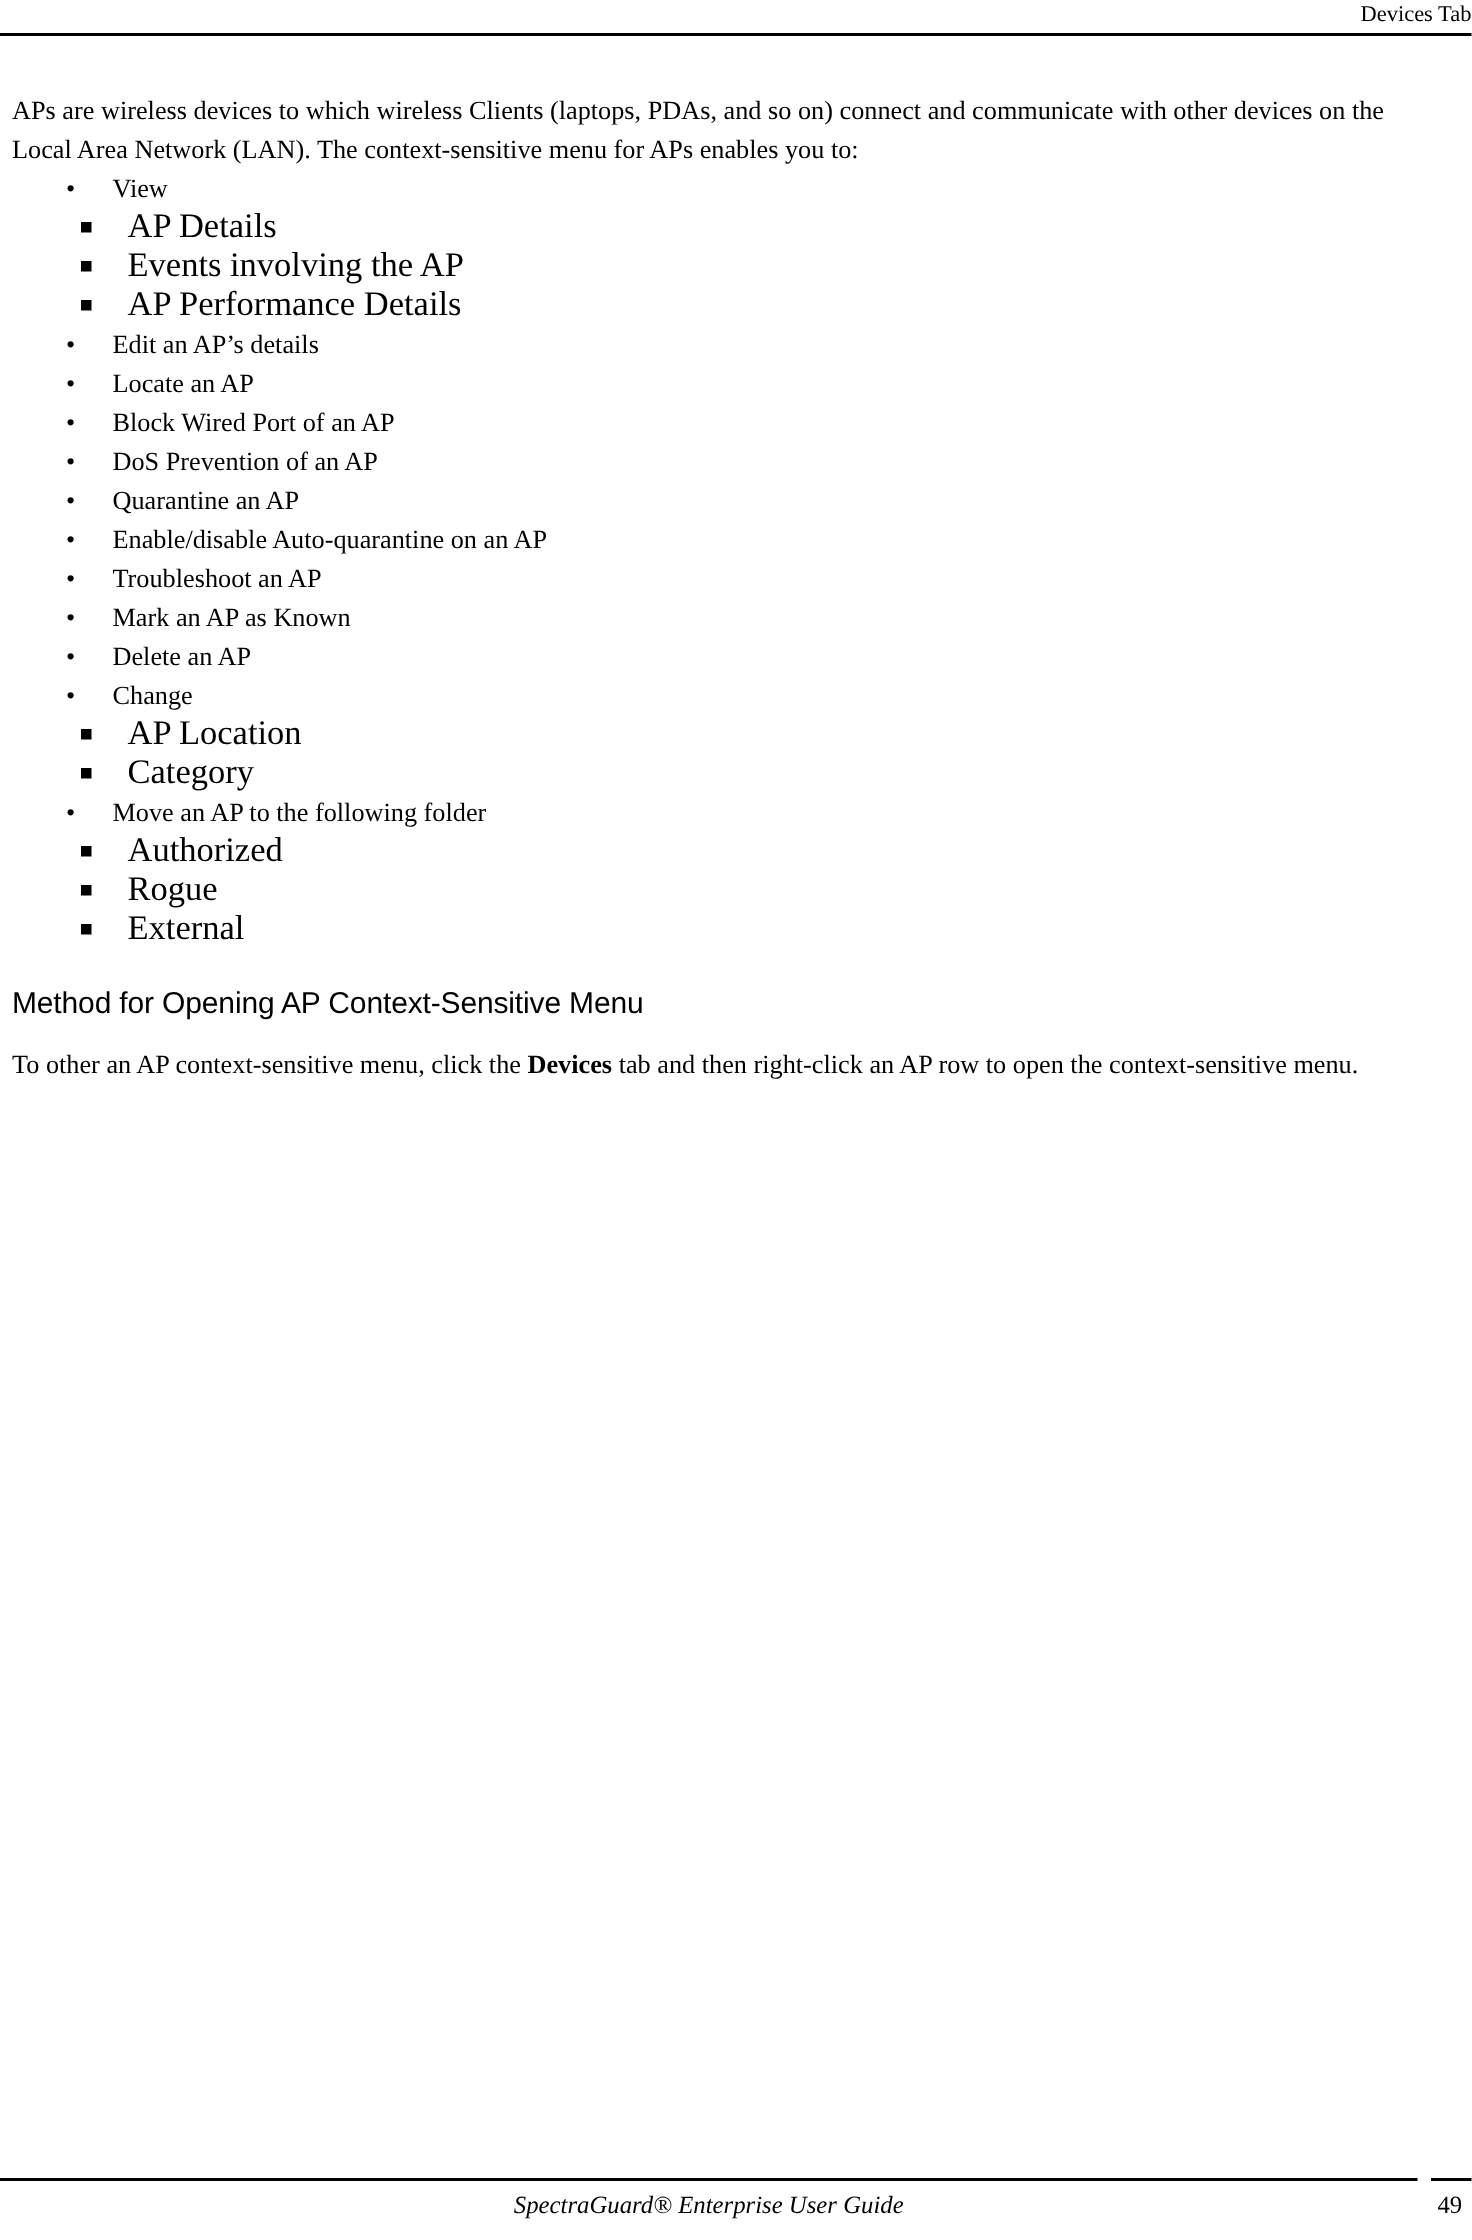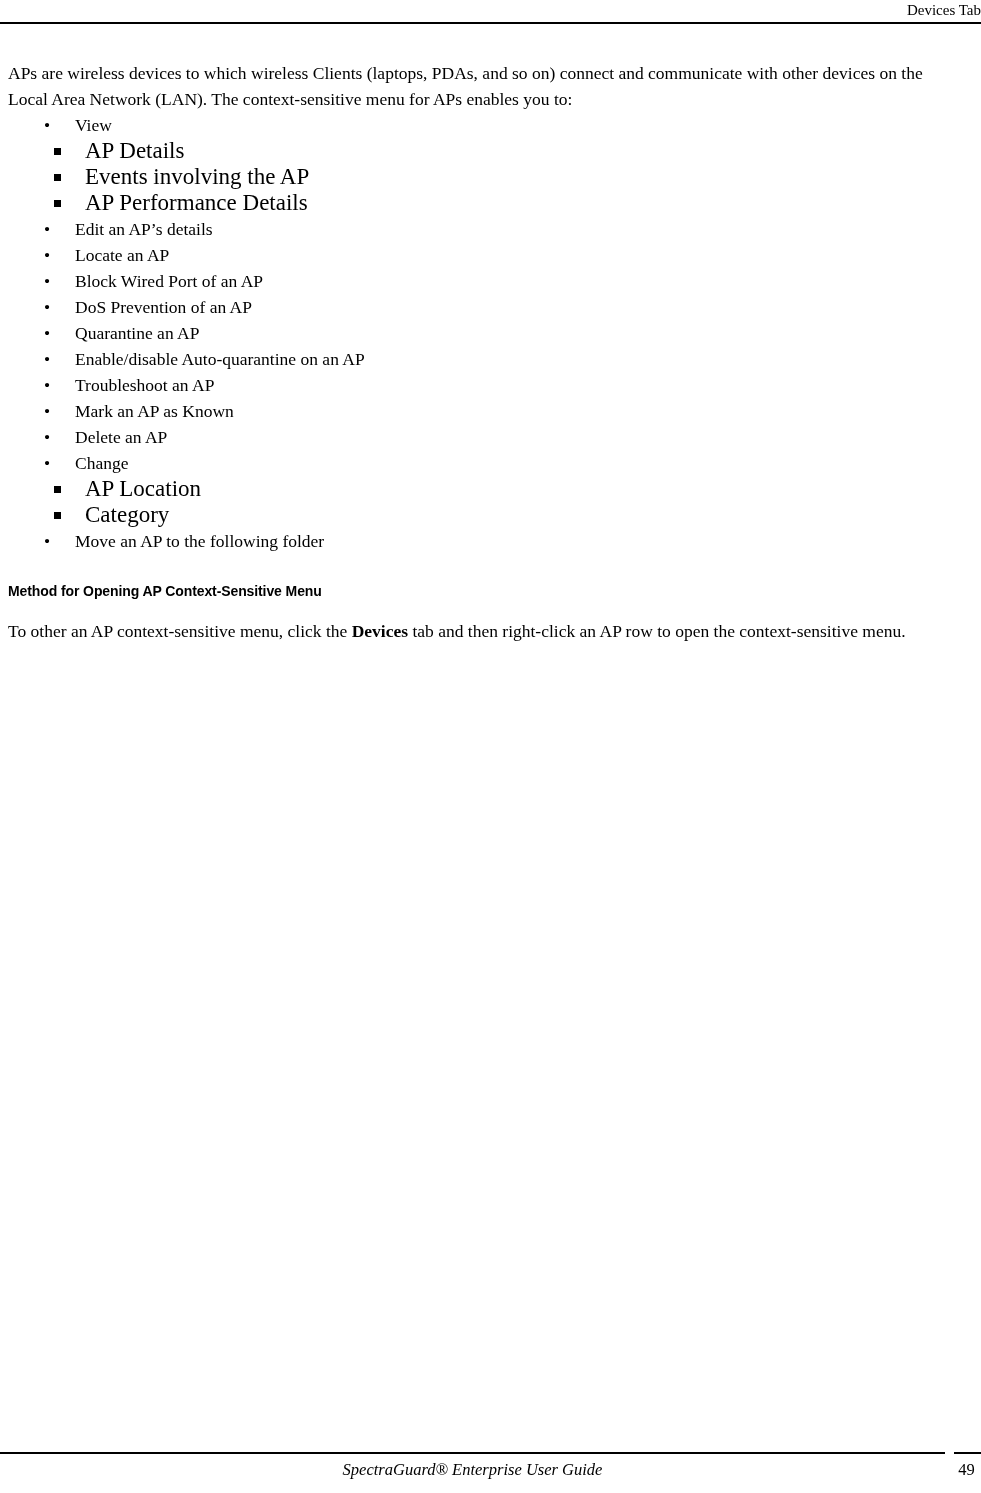--- a/index.html
+++ b/index.html
@@ -103,22 +103,22 @@
     left: 46px;
     top: 10px;
     width: 7px;
     height: 7px;
     background: #000000;
   }
 
   
   .section-heading {
     font-family: "Liberation Sans", "DejaVu Sans", sans-serif;
-    font-weight: bold;
-    font-size: 14px;
+    font-weight: normal;
+    font-size: 20px;
     line-height: 22px;
     letter-spacing: -0.1px;
     margin: 0;
   }
   .spacer-md { height: 26px; }
   .spacer-lg { height: 16px; }
 
   
   .page-footer {
     position: absolute;
@@ -193,20 +193,25 @@
       <li class="bullet-l1"><span class="marker">•</span><span>Enable/disable Auto-quarantine on an AP</span></li>
       <li class="bullet-l1"><span class="marker">•</span><span>Troubleshoot an AP</span></li>
       <li class="bullet-l1"><span class="marker">•</span><span>Mark an AP as Known</span></li>
       <li class="bullet-l1"><span class="marker">•</span><span>Delete an AP</span></li>
       <li class="bullet-l1"><span class="marker">•</span><span>Change</span></li>
       <ul class="sub-list">
         <li class="bullet-l2"><span class="marker-sq"></span><span>AP Location</span></li>
         <li class="bullet-l2"><span class="marker-sq"></span><span>Category</span></li>
       </ul>
       <li class="bullet-l1"><span class="marker">•</span><span>Move an AP to the following folder</span></li>
+      <ul class="sub-list">
+        <li class="bullet-l2"><span class="marker-sq"></span><span>Authorized</span></li>
+        <li class="bullet-l2"><span class="marker-sq"></span><span>Rogue</span></li>
+        <li class="bullet-l2"><span class="marker-sq"></span><span>External</span></li>
+      </ul>
     </ul>
 
   <div class="spacer-md"></div>
 
   <h2 class="section-heading">Method for Opening AP Context-Sensitive Menu</h2>
 
   <div class="spacer-lg"></div>
 
   <p class="body-para"><span>To other an AP context-sensitive menu, click the </span><span class="bold-run">Devices</span><span> tab and then right-click an AP row to open the context-sensitive menu.</span></p>
 

